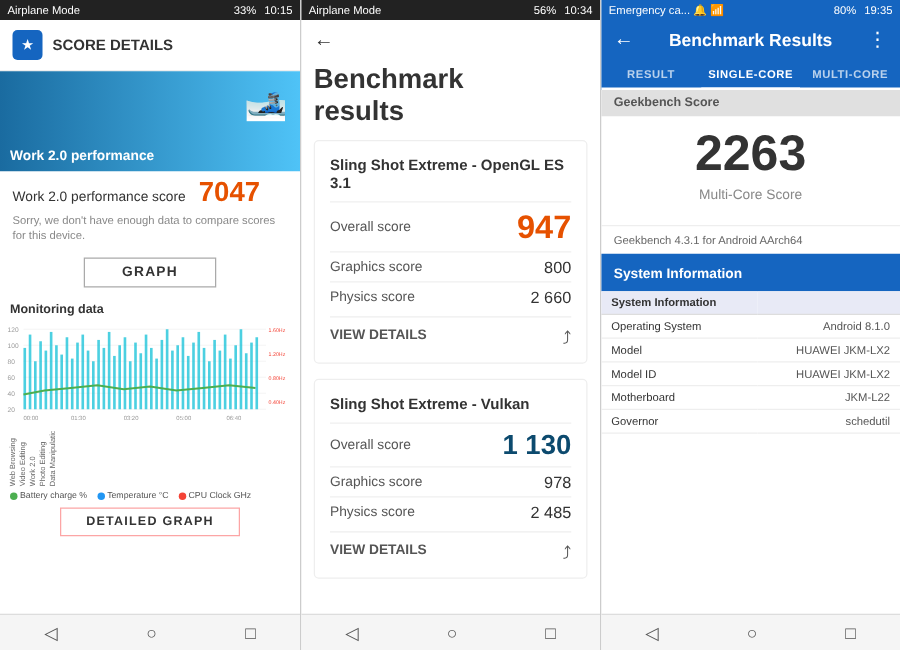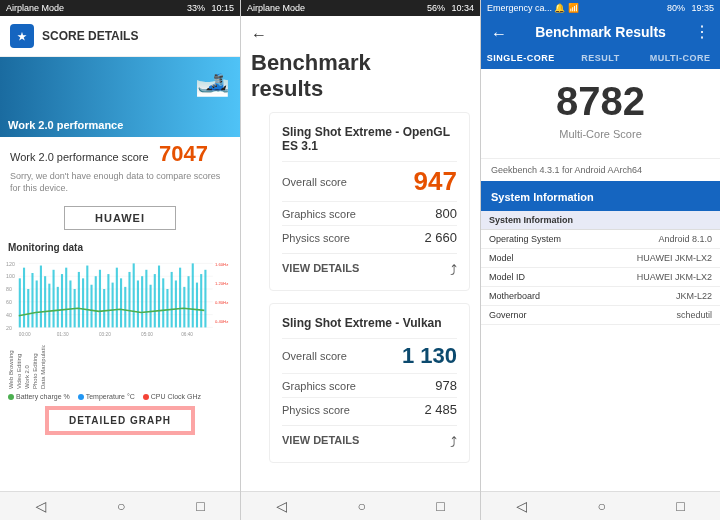--- a/index.html
+++ b/index.html
@@ -17,32 +17,32 @@
     .p1-score-section { padding: 4px 10px 4px; }
     .p1-score-value { display: inline; color: #e65100; font-size: 22px; font-weight: bold; margin-left: 6px; }
     .p1-sorry { font-size: 9px; color: #888; margin-top: 4px; line-height: 1.3; }
     .p1-share-btn { margin: 8px auto; display: block; border: 1px solid #aaa; background: #fff; padding: 5px 30px; font-size: 11px; font-weight: bold; color: #333; cursor: pointer; letter-spacing: 1px; }
     .p1-monitoring { padding: 4px 8px 2px; font-size: 10px; color: #333; font-weight: bold; }
     .p1-chart { height: 90px; padding: 2px 4px; position: relative; background: #fff; }
     .chart-svg { width: 100%; height: 80px; }
     .p1-legend { display: flex; gap: 8px; padding: 2px 8px; }
     .legend-item { display: flex; align-items: center; gap: 2px; font-size: 7px; color: #555; }
     .legend-dot { width: 6px; height: 6px; border-radius: 50%; }
-    .p1-detailed-btn { margin: 4px auto 0; display: block; border: 4px solid #fca5a5; background: #fff; padding: 5px 20px; font-size: 10px; font-weight: bold; color: #333; cursor: pointer; letter-spacing: 1px; }
+    .p1-detailed-btn { margin: 4px auto 0; display: block; border: 1px solid #fca5a5; background: #fff; padding: 5px 20px; font-size: 10px; font-weight: bold; color: #333; cursor: pointer; letter-spacing: 1px; }
     .p1-bottom-nav { margin-top: auto; background: #f5f5f5; display: flex; justify-content: space-around; align-items: center; padding: 6px 0; border-top: 1px solid #ddd; }
     .nav-btn { font-size: 14px; color: #555; cursor: pointer; }
 
     
     .panel2 { width: 240px; height: 520px; background: #fff; display: flex; flex-direction: column; overflow: hidden; border-left: 1px solid #ccc; }
     .p2-statusbar { background: #222; color: #fff; font-size: 9px; display: flex; justify-content: space-between; align-items: center; padding: 2px 6px; height: 16px; }
     .p2-topbar { display: flex; align-items: center; padding: 8px 10px; }
     .p2-back { font-size: 16px; color: #333; cursor: pointer; margin-right: 8px; }
     .p2-title { font-size: 22px; font-weight: bold; color: #333; padding: 0 10px 10px; }
     .p2-content { flex: 1; overflow-y: auto; padding: 0 10px; }
-    .p2-section { border: 1px solid #eee; border-radius: 4px; padding: 12px; margin-bottom: 12px; margin-left: 18px; }
+    .p2-section { border: 1px solid #eee; border-radius: 4px; padding: 12px; margin-bottom: 12px; }
     .p2-section-title { font-size: 12px; color: #333; font-weight: bold; margin-bottom: 8px; }
     .p2-row { display: flex; justify-content: space-between; align-items: center; padding: 4px 0; border-top: 1px solid #f0f0f0; font-size: 11px; color: #555; }
     .p2-row:first-of-type { border-top: none; }
     .p2-row-value { font-size: 13px; color: #333; font-weight: 500; }
     .p2-view-details { display: flex; justify-content: space-between; align-items: flex-start; padding: 8px 0 0; border-top: 1px solid #eee; margin-top: 4px; }
     .p2-view-text { font-size: 11px; color: #555; font-weight: bold; cursor: pointer; }
     .p2-share-icon { font-size: 14px; color: #555; cursor: pointer; }
     .p2-bottom-nav { background: #f5f5f5; display: flex; justify-content: space-around; align-items: center; padding: 6px 0; border-top: 1px solid #ddd; }
 
     
@@ -88,21 +88,21 @@
   </div>
   <div class="p1-hero">
     <span class="p1-hero-skier">🎿</span>
     <div class="p1-hero-text">Work 2.0 performance</div>
   </div>
   <div class="p1-score-section">
     <span style="font-size:11px;color:#333;">Work 2.0 performance score</span>
     <span class="p1-score-value">7047</span>
     <div class="p1-sorry">Sorry, we don't have enough data to compare scores for this device.</div>
   </div>
-  <button class="p1-share-btn">HUAWEI</button>
+  <button class="p1-share-btn">GRAPH</button>
   <div class="p1-monitoring">Monitoring data</div>
   <div class="p1-chart">
     <svg class="chart-svg" viewBox="0 0 220 75" preserveAspectRatio="none">
 
       <text x="2" y="8" font-size="5" fill="#999">120</text>
       <text x="2" y="20" font-size="5" fill="#999">100</text>
       <text x="2" y="32" font-size="5" fill="#999">80</text>
       <text x="2" y="44" font-size="5" fill="#999">60</text>
       <text x="2" y="56" font-size="5" fill="#999">40</text>
       <text x="2" y="68" font-size="5" fill="#999">20</text>
@@ -272,26 +272,27 @@
       <span>80%</span>
       <span style="margin-left:4px;">19:35</span>
     </span>
   </div>
   <div class="p3-topbar">
     <span class="p3-back">←</span>
     <span class="p3-title">Benchmark Results</span>
     <span class="p3-menu">⋮</span>
   </div>
   <div class="p3-tabs">
+    <div class="p3-tab">RESULT</div>
     <div class="p3-tab active">SINGLE-CORE</div>
-    <div class="p3-tab">RESULT</div>
     <div class="p3-tab">MULTI-CORE</div>
   </div>
+  <div class="p3-geek-label">Geekbench Score</div>
   <div class="p3-score2">
-    <span class="p3-score2-num">8782</span>
+    <span class="p3-score2-num">2263</span>
     <span class="p3-score2-sub">Multi-Core Score</span>
   </div>
   <div class="p3-geekbench-label">Geekbench 4.3.1 for Android AArch64</div>
   <div class="p3-sysinfo-header">
     <span class="p3-sysinfo-title">System Information</span>
   </div>
   <table class="p3-sysinfo-table">
     <thead>
       <tr>
         <th>System Information</th>

